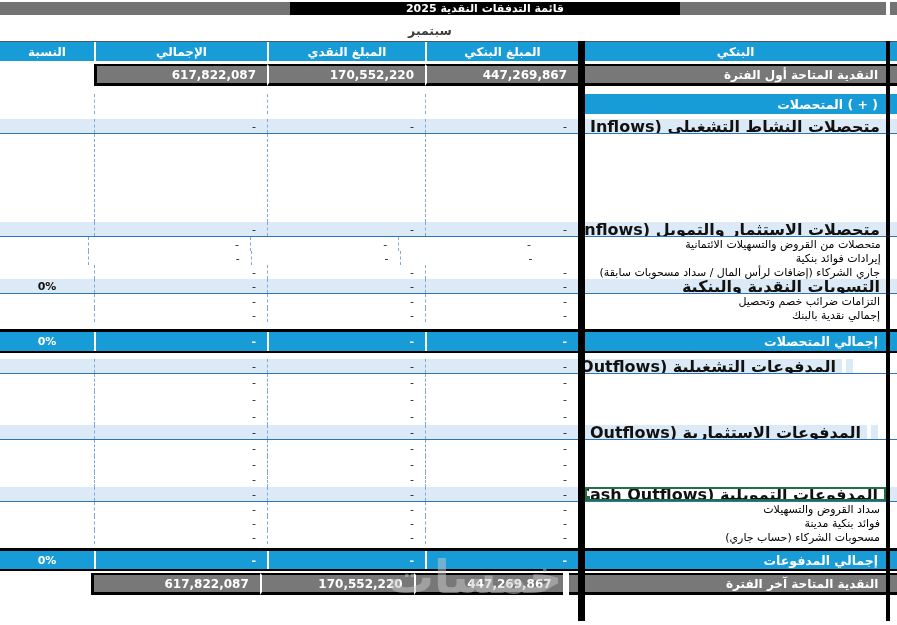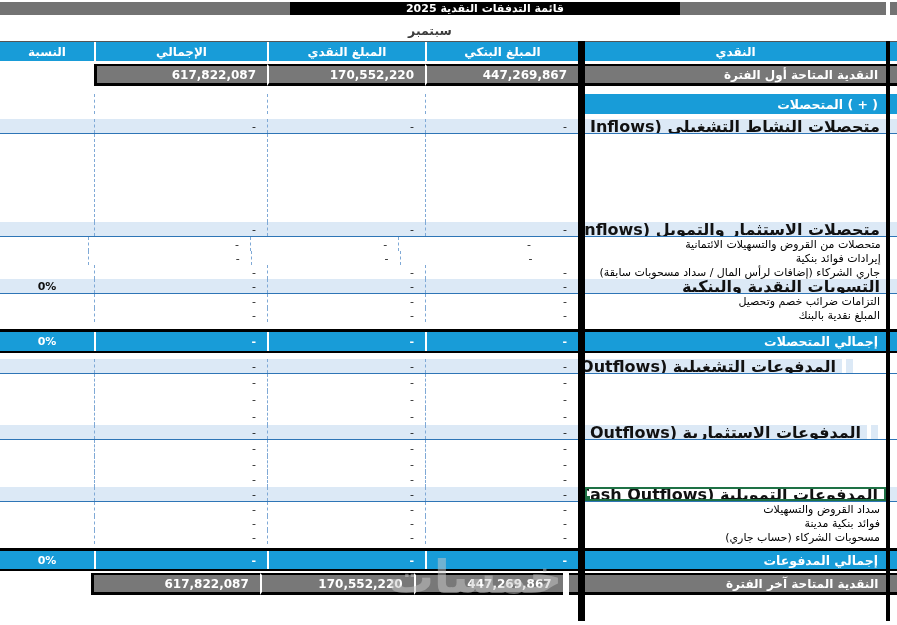--- a/index.html
+++ b/index.html
@@ -86,21 +86,21 @@
 <div class="titleseg">قائمة التدفقات النقدية 2025</div>
 <div class="subtitle">سبتمبر</div>
 
 <div id="sheet">
   <div class="hdr">
     <div class="hc hpct" style="width:94px">النسبة</div>
     <div class="hc htotal" style="width:173px">الإجمالي</div>
     <div class="hc hcash" style="width:158px">المبلغ النقدي</div>
     <div class="hc hbank" style="width:153px">المبلغ البنكي</div>
     <div class="hc hgap" style="width:7px"></div>
-    <div class="hc hdesc" style="width:301px">النقدي</div>
+    <div class="hc hdesc" style="width:301px">البنكي</div>
     <div class="hc hrline" style="width:4px"></div>
     <div class="hc hsliver" style="width:7px"></div>
   </div>
 
 <div class="r t-opening" style="height: 22px; margin-top: 3px;">
       <div class="c pct" style="width: 94px;"></div>
       <div class="c total" style="width: 173px;">617,822,087</div>
       <div class="c cash" style="width: 158px;">170,552,220</div>
       <div class="c bank" style="width: 153px;">447,269,867</div>
       <div class="c gap" style="width: 7px;"></div>
@@ -197,21 +197,21 @@
       <div class="c desc" style="width: 301px;">التزامات ضرائب خصم وتحصيل</div>
       <div class="c rline" style="width: 4px;"></div>
       <div class="c sliver" style="width: 7px;"></div>
     </div>
     <div class="r t-item" style="height: 14px; margin-top: 0px;">
       <div class="c pct" style="width: 94px;"></div>
       <div class="c total" style="width: 173px;">-</div>
       <div class="c cash" style="width: 158px;">-</div>
       <div class="c bank" style="width: 153px;">-</div>
       <div class="c gap" style="width: 7px;"></div>
-      <div class="c desc" style="width: 301px;">المبلغ نقدية بالبنك</div>
+      <div class="c desc" style="width: 301px;">إجمالي نقدية بالبنك</div>
       <div class="c rline" style="width: 4px;"></div>
       <div class="c sliver" style="width: 7px;"></div>
     </div>
     <div class="r t-grandtotal" style="height: 24px; margin-top: 7px;">
       <div class="c pct" style="width: 94px;">0%</div>
       <div class="c total" style="width: 173px;">-</div>
       <div class="c cash" style="width: 158px;">-</div>
       <div class="c bank" style="width: 153px;">-</div>
       <div class="c gap" style="width: 7px;"></div>
       <div class="c desc" style="width: 301px;">إجمالي المتحصلات</div>

